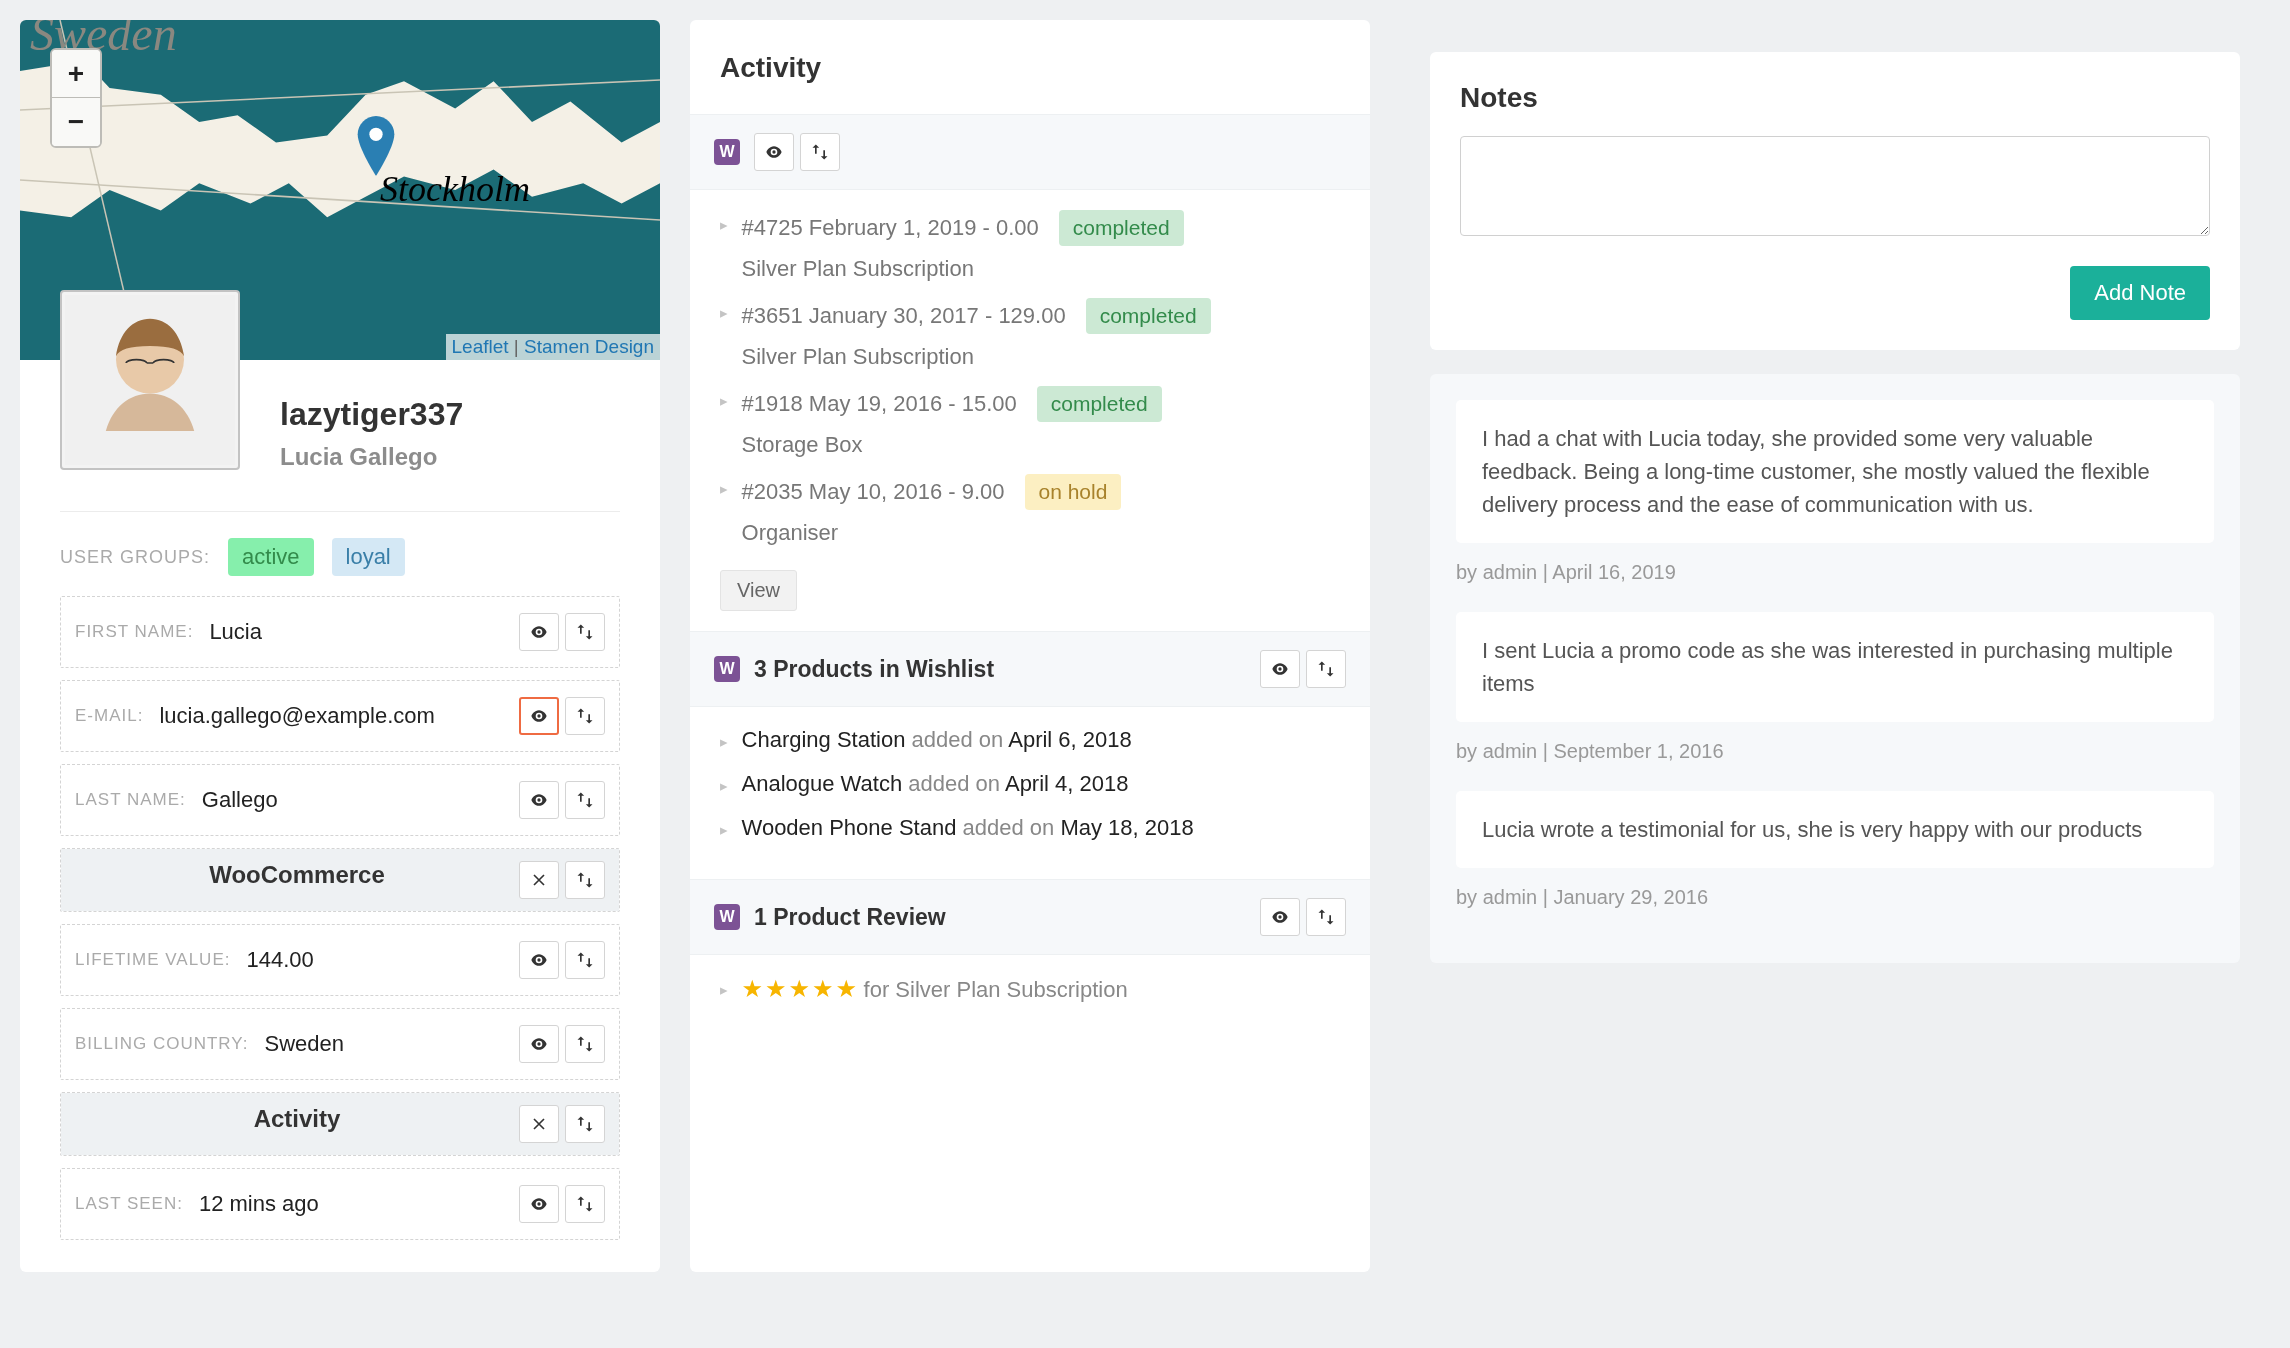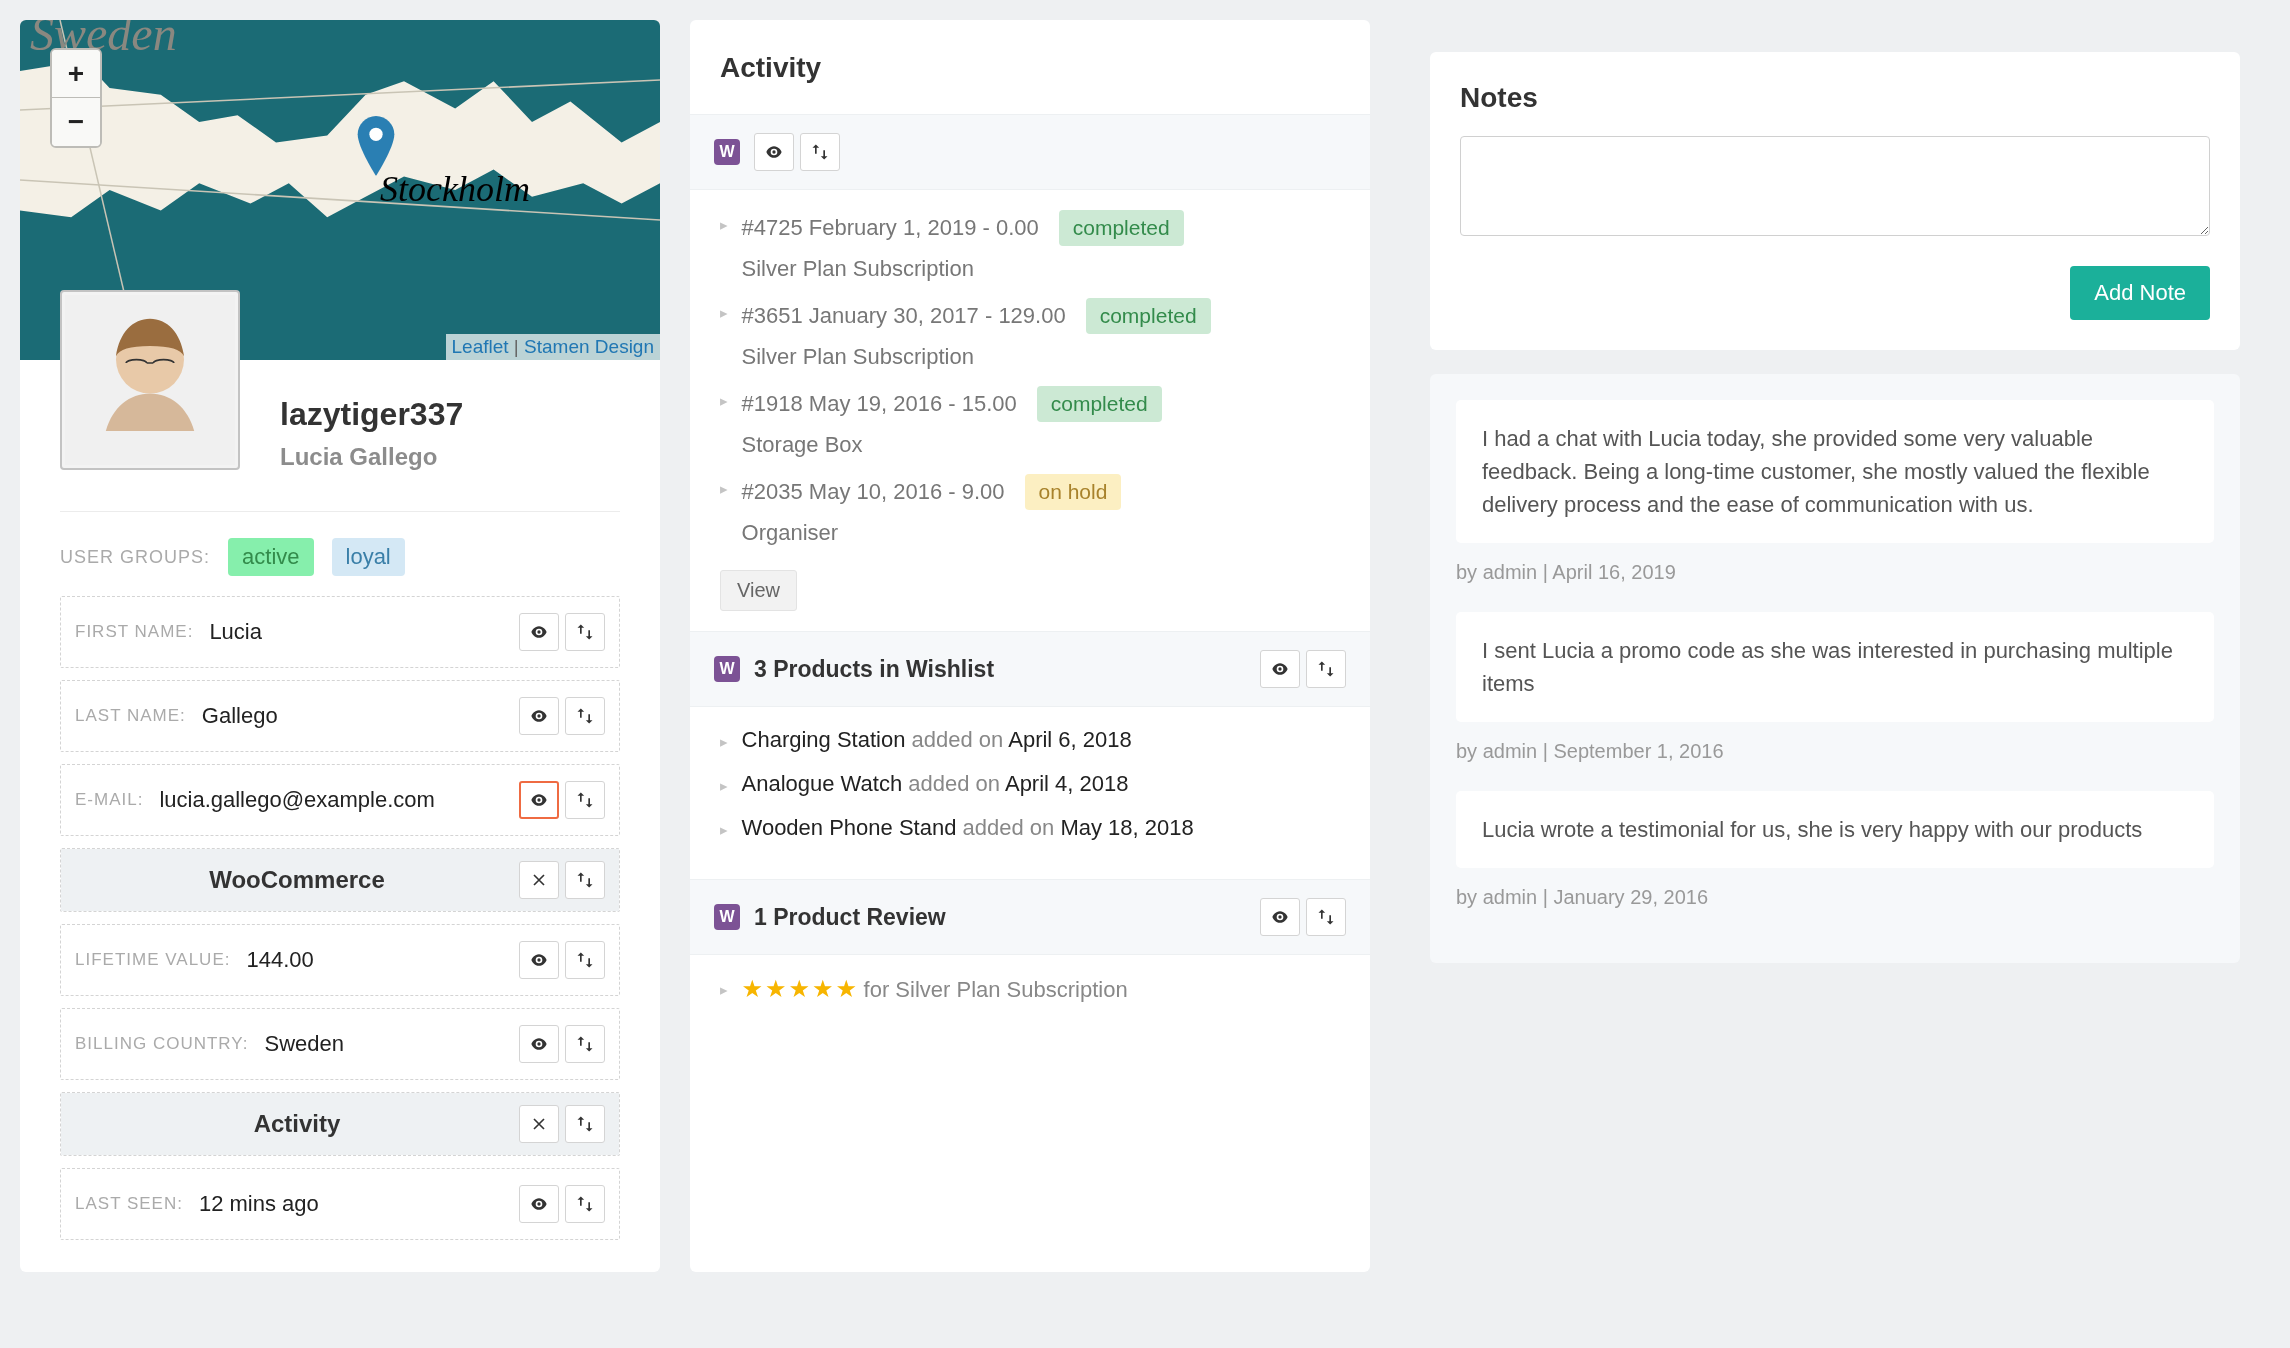--- a/index.html
+++ b/index.html
@@ -95,21 +95,21 @@
     .icon-btn {
       width: 40px; height: 38px; border: 1px solid #d4d4d4; border-radius: 3px;
       background: #fff; display: flex; align-items: center; justify-content: center;
       cursor: pointer; color: #333;
     }
     .icon-btn.eye-highlight { border: 2px solid #ef6b42; }
     .field-section {
       border: 1px dashed #d4d4d4; border-radius: 2px; margin-bottom: 12px;
     }
     .field-section .section-hdr {
-      background: #eef1f3; display: flex; align-items: center; padding: 12px 14px;
+      background: #eef1f3; display: flex; align-items: flex-start; padding: 12px 14px;
     }
     .field-section .section-hdr .section-title { font-size: 24px; font-weight: 600; color: #333; flex: 1; text-align: center; }
 
     
     .col-activity { padding-bottom: 20px; }
     .section-heading { font-size: 28px; font-weight: 700; color: #333; padding: 32px 30px 30px 30px; }
     .activity-group-hdr {
       background: #f6f8fa; padding: 18px 24px; display: flex; align-items: center; gap: 14px;
       border-top: 1px solid #edf0f2; border-bottom: 1px solid #edf0f2;
     }
@@ -251,41 +251,41 @@
             </button>
           <button class="icon-btn">
               <svg class="i" viewBox="0 0 24 24">
                 <use href="#icon-swap"></use>
               </svg>
             </button>
         </div>
       </div>
 
       <div class="field">
-        <span class="lbl">LAST NAME:</span>
-        <span class="val">Gallego</span>
-        <div class="field-ctrls">
-          <button class="icon-btn">
-              <svg class="i" viewBox="0 0 24 24">
-                <use href="#icon-eye"></use>
-              </svg>
-            </button>
-          <button class="icon-btn">
-              <svg class="i" viewBox="0 0 24 24">
-                <use href="#icon-swap"></use>
-              </svg>
-            </button>
-        </div>
-      </div>
-
-      <div class="field">
         <span class="lbl">E-MAIL:</span>
         <span class="val">lucia.gallego@example.com</span>
         <div class="field-ctrls">
           <button class="icon-btn eye-highlight">
+              <svg class="i" viewBox="0 0 24 24">
+                <use href="#icon-eye"></use>
+              </svg>
+            </button>
+          <button class="icon-btn">
+              <svg class="i" viewBox="0 0 24 24">
+                <use href="#icon-swap"></use>
+              </svg>
+            </button>
+        </div>
+      </div>
+
+      <div class="field">
+        <span class="lbl">LAST NAME:</span>
+        <span class="val">Gallego</span>
+        <div class="field-ctrls">
+          <button class="icon-btn">
               <svg class="i" viewBox="0 0 24 24">
                 <use href="#icon-eye"></use>
               </svg>
             </button>
           <button class="icon-btn">
               <svg class="i" viewBox="0 0 24 24">
                 <use href="#icon-swap"></use>
               </svg>
             </button>
         </div>

